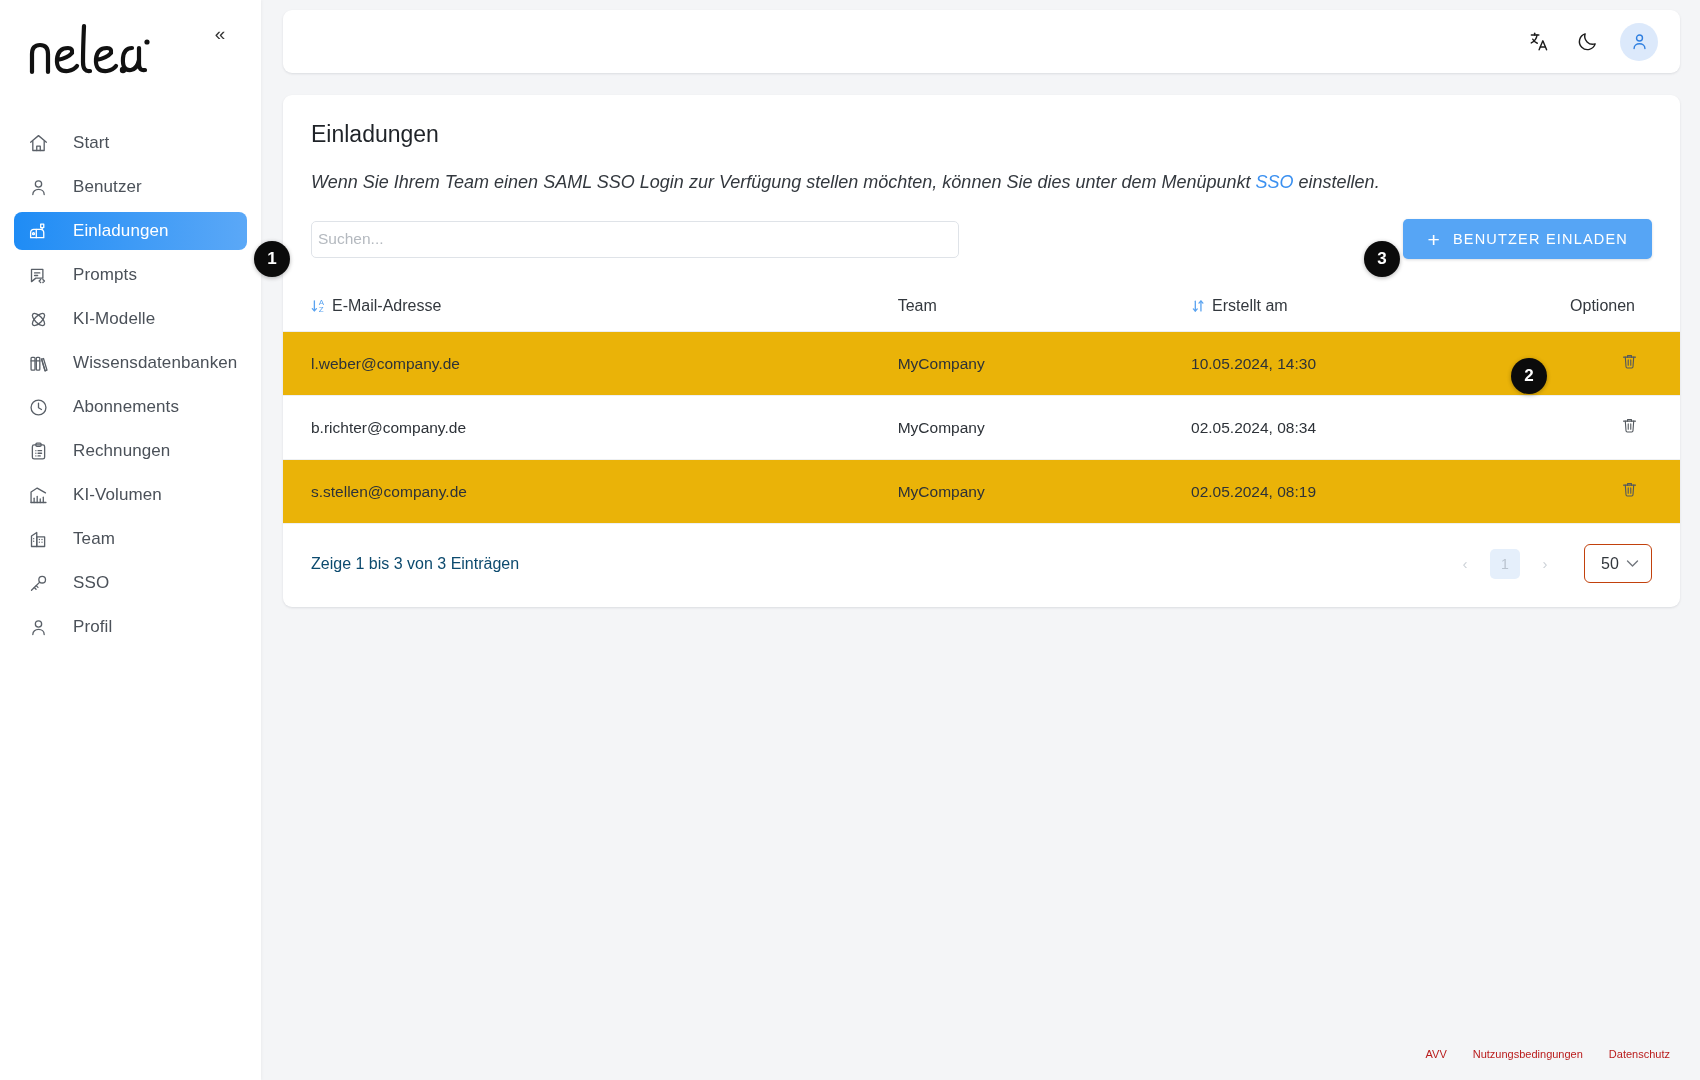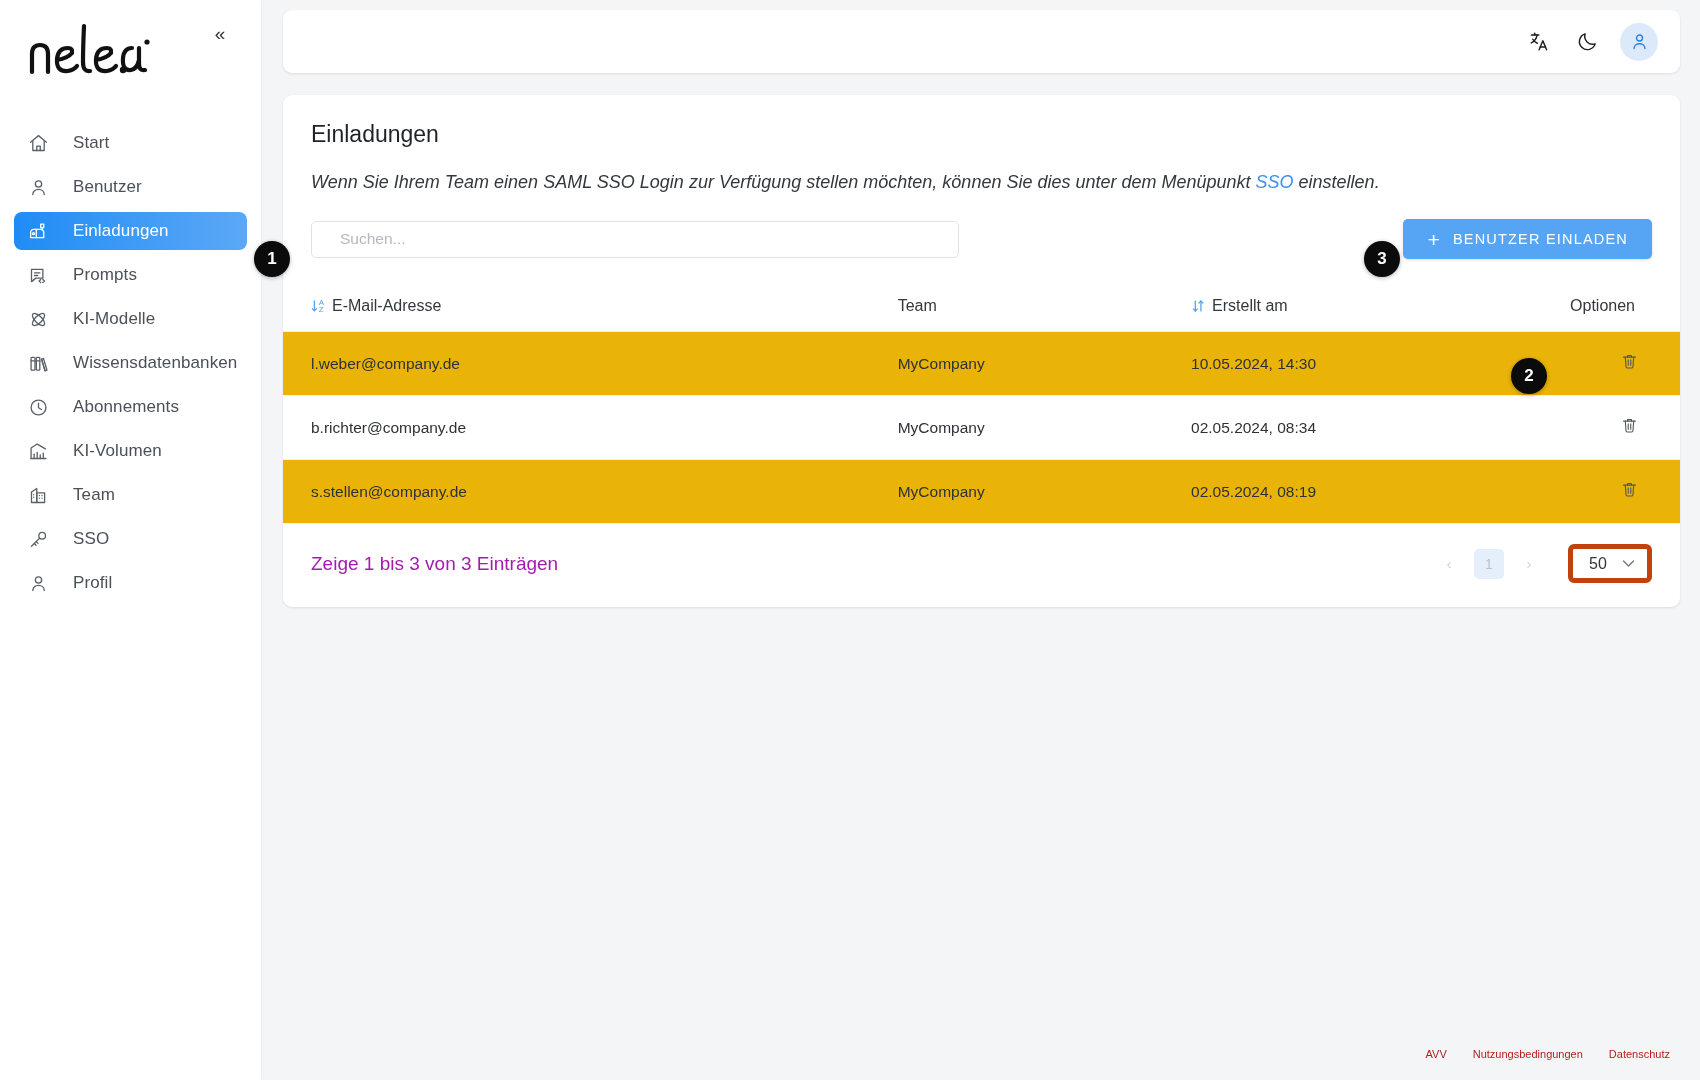--- a/index.html
+++ b/index.html
@@ -73,21 +73,21 @@
 
   .content { padding: 0 0 0 0; overflow: hidden; }
   .content-pad { padding: 26px 28px 0 28px; }
   .page-title { font-size: 23px; color: #1f2328; font-weight: 400; margin-bottom: 24px; }
   .desc { font-style: italic; font-size: 18px; color: #33383e; margin-bottom: 26px; }
   .desc a { color: #3b90f0; text-decoration: none; font-style: italic; }
 
   .toolbar { display: flex; align-items: center; justify-content: space-between; margin-bottom: 24px; }
   .search-input {
     width: 648px; height: 37px; border: 1px solid #dfe3e8; border-radius: 5px;
-    padding: 0 28px; font-size: 15.5px; color: #32373d; outline: none;
+    padding: 0 6px; font-size: 15.5px; color: #32373d; outline: none;
     font-family: "Liberation Sans", sans-serif; background: #fff;
   }
   .search-input::placeholder { color: #b4b9bf; }
   .invite-btn {
     display: flex; align-items: center; gap: 12px; height: 40px;
     background: #56a5f5; color: #fff; border: none; border-radius: 5px;
     padding: 0 24px; font-size: 14.5px; letter-spacing: 1.2px; cursor: pointer;
     font-family: "Liberation Sans", sans-serif;
     box-shadow: 0 1px 3px rgba(16,24,40,0.16);
   }
@@ -112,30 +112,30 @@
   tbody td.c-opt { text-align: right; padding-right: 38px; }
   tbody tr.alt { background: #eab308; }
   .trash { width: 22px; height: 22px; display:inline-flex; cursor: pointer; }
   .trash svg { width: 19px; height: 19px; stroke: #53585e; fill: none; stroke-width: 1.4;
     stroke-linecap: round; stroke-linejoin: round; }
 
   .tfoot {
     display: flex; align-items: center; justify-content: space-between;
     padding: 20px 28px 24px 28px;
   }
-  .tfoot-label { font-size: 19px; color: #a21caf; }
+  .tfoot-label { font-size: 16px; color: #0c4a6e; }
   .pager { display: flex; align-items: center; gap: 10px; }
   .pg-btn {
     width: 30px; height: 30px; border-radius: 5px; display: flex;
     align-items: center; justify-content: center; cursor: pointer;
     color: #cdd2d8; font-size: 15px;
   }
   .pg-num { background: #e5effb; color: #b9c3cf; font-size: 14px; }
   .per-page {
-    margin-left: 14px; width: 84px; height: 39px; border: 5px solid #c2410c;
+    margin-left: 14px; width: 68px; height: 39px; border: 1px solid #c2410c;
     border-radius: 6px; display: flex; align-items: center; justify-content: space-between;
     padding: 0 12px 0 16px; cursor: pointer; background: #fff;
   }
   .per-page .val { font-size: 16px; color: #32373d; }
   .per-page .chev { color: #72777e; font-size: 12px; }
 
   .footer-links {
     position: absolute; right: 30px; bottom: 20px;
     display: flex; gap: 26px;
   }
@@ -242,20 +242,31 @@
         <span>Wissensdatenbanken</span>
       </div>
       <div class="nav-item">
         <span class="ico">
           <svg viewBox="0 0 24 24">
               <circle cx="12" cy="12" r="8.5"></circle>
               <path d="M12 7v5.3l3.4 2"></path>
             </svg>
         </span>
         <span>Abonnements</span>
+      </div>
+      <div class="nav-item">
+        <span class="ico">
+          <svg viewBox="0 0 24 24">
+              <rect x="5" y="4.5" width="14" height="16" rx="2"></rect>
+              <rect x="9" y="2.5" width="6" height="3.6" rx="1.2"></rect>
+              <path d="M9 11h.01M9 14h.01M9 17h.01"></path>
+              <path d="M11.5 11h4M11.5 14h4M11.5 17h2.5"></path>
+            </svg>
+        </span>
+        <span>Rechnungen</span>
       </div>
       <div class="nav-item">
         <span class="ico">
           <svg viewBox="0 0 24 24">
               <path d="M3.5 20h17"></path>
               <path d="M3.5 20V8l7-4.5L20 9"></path>
               <path d="M7 20v-5"></path>
               <path d="M10.5 20v-7"></path>
               <path d="M14 20v-4"></path>
               <path d="M17.5 20v-6"></path>

